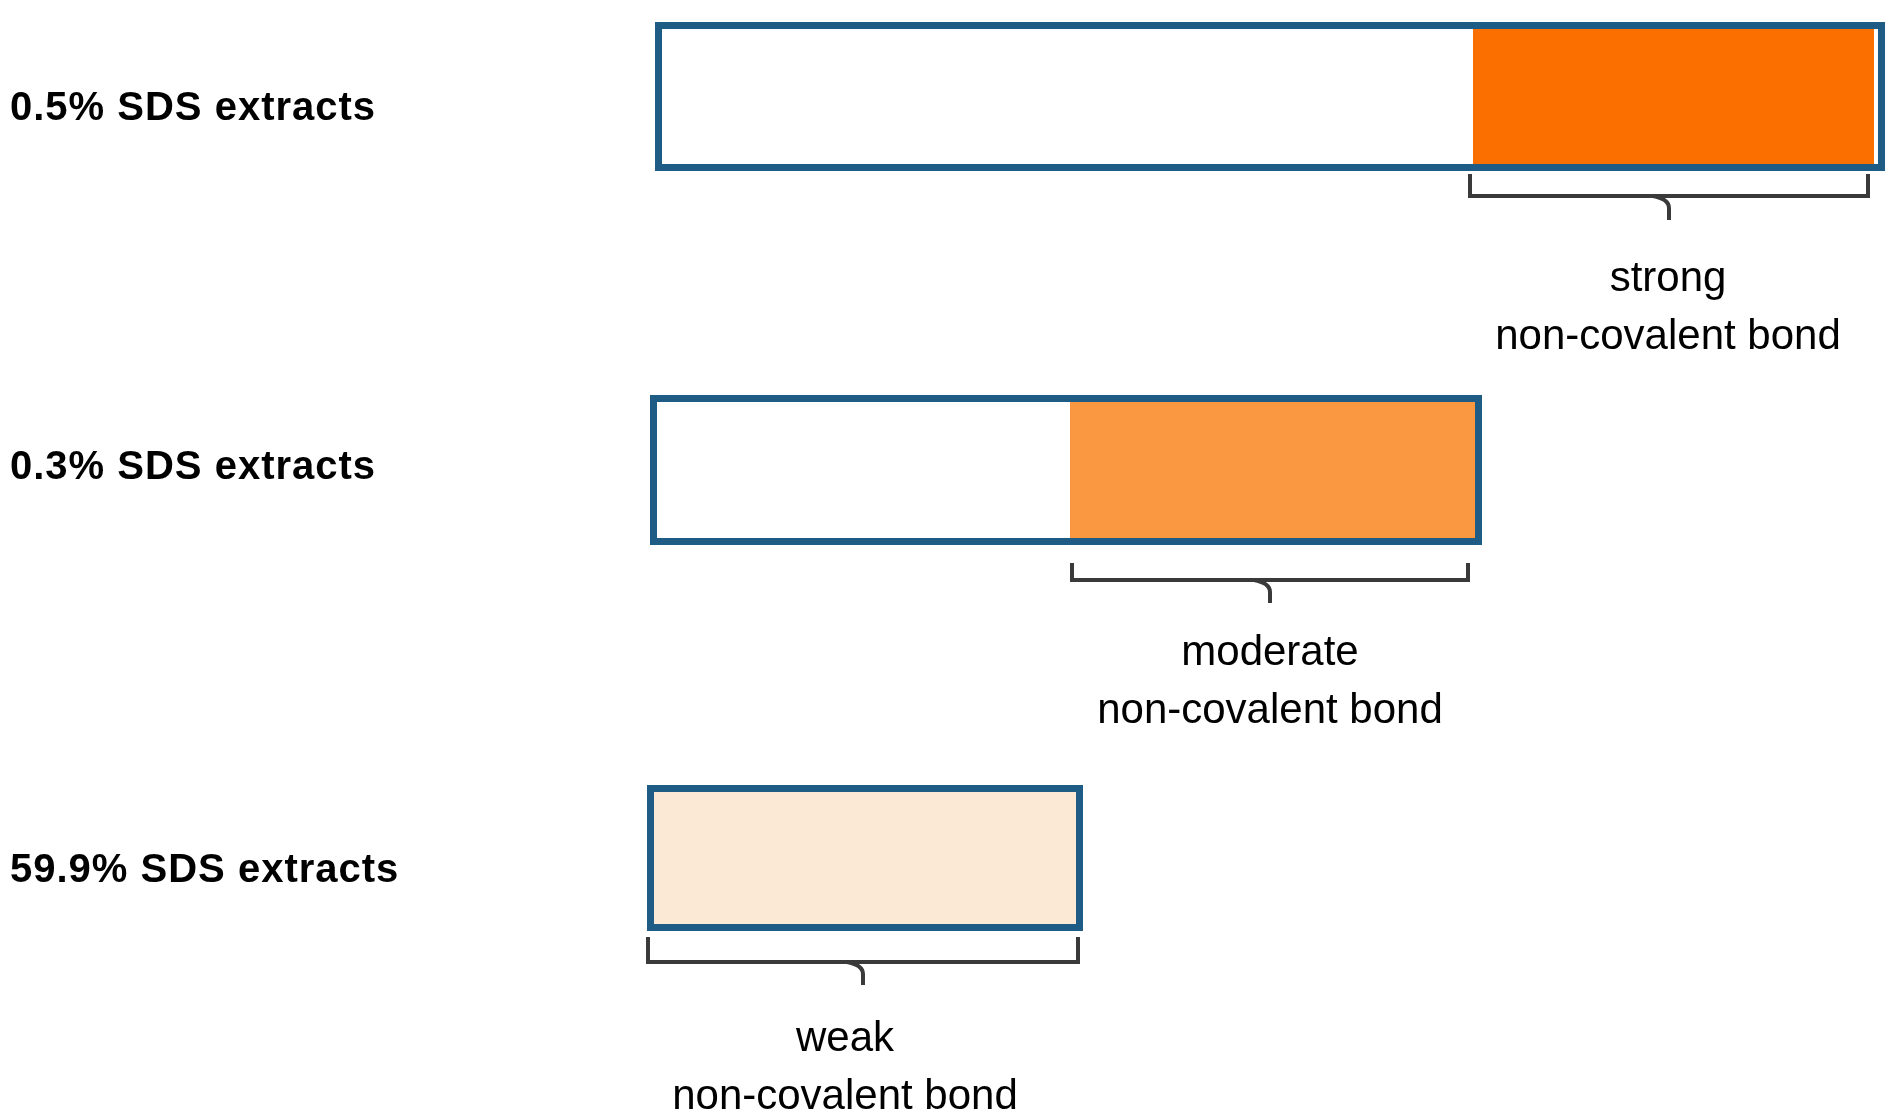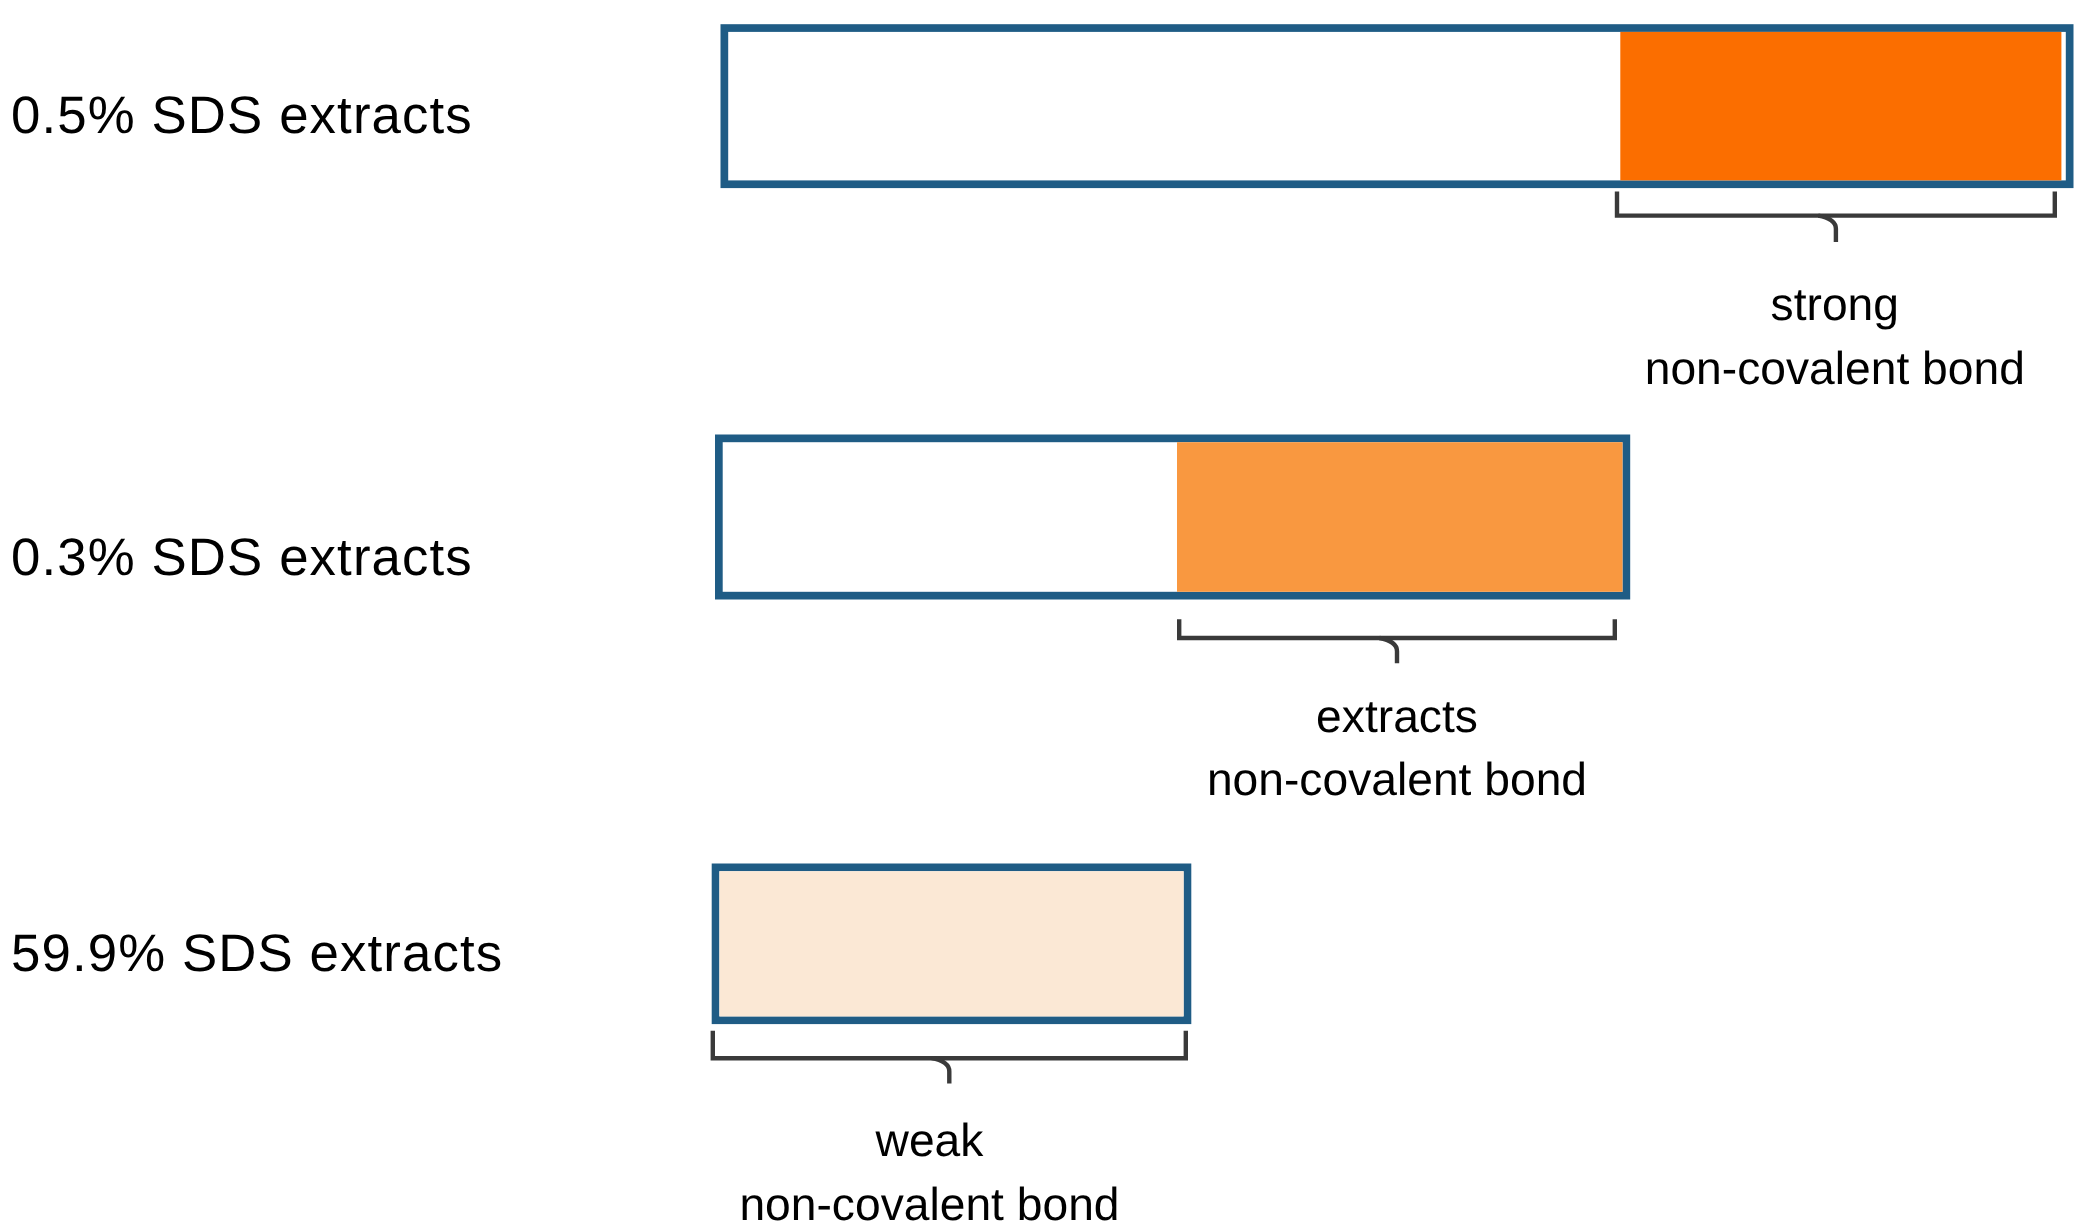--- a/index.html
+++ b/index.html
@@ -2,25 +2,25 @@
 <html><head>
 <meta charset="utf-8">
 <style>
   html,body{margin:0;padding:0;background:#fff;}
   .canvas{
     position:relative;width:1891px;height:1117px;background:#ffffff;
     font-family:"Liberation Sans",sans-serif;overflow:hidden;
   }
   
   .row-label{
-    position:absolute;left:10px;font-size:48px;font-weight:400;color:#000;
+    position:absolute;left:10px;font-size:40px;font-weight:700;color:#000;
     line-height:60px;white-space:nowrap;letter-spacing:1px;
   }
   #label1{top:76px}
-  #label2{top:478px}
+  #label2{top:435px}
   #label3{top:838px}
   
   .bar{
     position:absolute;box-sizing:border-box;background:#fff;
     border:7px solid #1F5C85;
   }
   #bar1{left:655px;top:22px;height:149px;}
   #bar2{left:650px;top:395px;height:150px;}
   #bar3{left:647px;top:785px;height:146px;}
   .seg{position:absolute;top:0;bottom:0;right:0;}
@@ -61,21 +61,21 @@
 
   <div class="row-label" id="label2">0.3% SDS extracts</div>
   <div class="bar" id="bar2" style="width: 832px;">
     <div class="seg" id="seg2" style="width: 405px; background: rgb(249, 152, 64);"></div>
   </div>
   <svg class="brace" id="brace2" width="416" height="52" viewBox="0 0 416 52">
     <path d="M10 7 V24 H406 V7"></path>
     <path d="M192 24 Q208 27 208 36 V47"></path>
   </svg>
   <div class="annot" id="annot2">
-    <span>extracts</span>
+    <span>moderate</span>
     <span>non-covalent bond</span>
   </div>
 
   <div class="row-label" id="label3">59.9% SDS extracts</div>
   <div class="bar" id="bar3" style="width: 436px;">
     <div class="seg" id="seg3" style="width: 422px; background: rgb(251, 232, 213);"></div>
   </div>
   <svg class="brace" id="brace3" width="450" height="60" viewBox="0 0 450 60">
     <path d="M10 9 V34 H440 V9"></path>
     <path d="M209 34 Q225 37 225 46 V57"></path>

